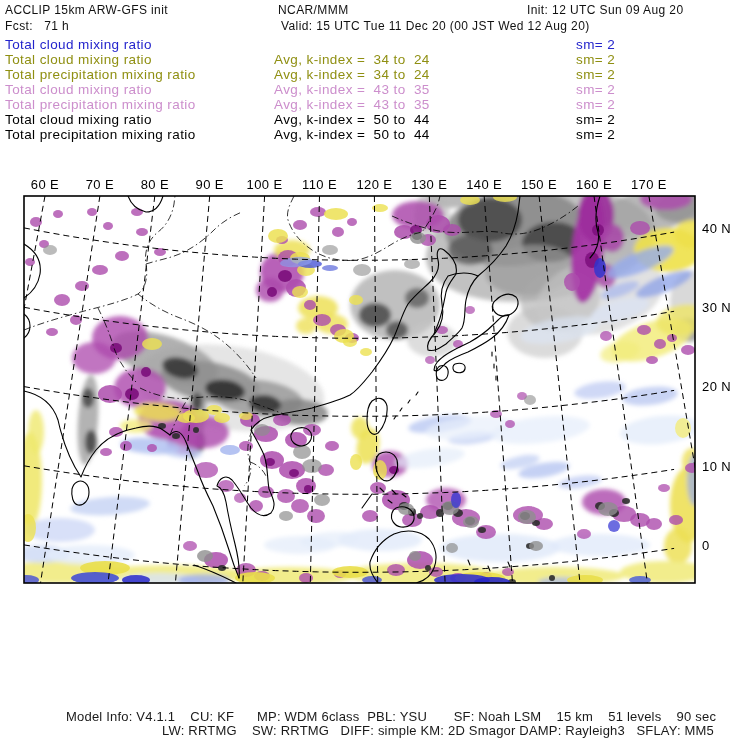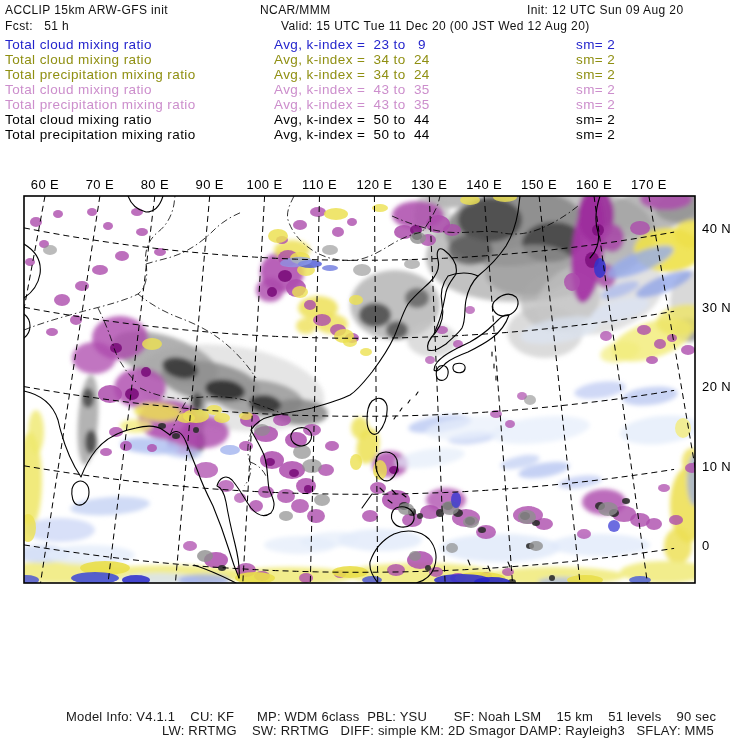--- a/index.html
+++ b/index.html
@@ -11,30 +11,29 @@
   #legend .lrow{position:absolute;left:0;width:636px;height:15px;padding-left:27px;}
   #footer .abs{font-size:13px;letter-spacing:.2px;color:#1a1a1a;text-align:center;}
   svg text{font-family:"Liberation Sans",sans-serif;font-size:13px;fill:#000;letter-spacing:.4px;}
   #mapsvg{position:absolute;left:0;top:0;}
 </style>
 </head>
 <body>
 
 <div id="header">
   <span class="abs" style="left:5px;top:3px;">ACCLIP 15km ARW-GFS init</span>
-  <span class="abs" style="left:260px;top:3px;">NCAR/MMM</span>
+  <span class="abs" style="left:278px;top:3px;">NCAR/MMM</span>
   <span class="abs" style="left:527px;top:3px;">Init: 12 UTC Sun 09 Aug 20</span>
-  <span class="abs" style="left:5px;top:19px;">Fcst:   51 h</span>
+  <span class="abs" style="left:5px;top:19px;">Fcst:   71 h</span>
   <span class="abs" style="left:281px;top:19px;">Valid: 15 UTC Tue 11 Dec 20 (00 JST Wed 12 Aug 20)</span>
 </div>
 
 <div id="legend">
     <div class="lrow" style="top: 37px;">
       <span style="left: 5px; color: rgb(36, 36, 204);">Total cloud mixing ratio</span>
-      <span style="left: 274px; color: rgb(36, 36, 204);">Avg, k-index =  23 to   9</span>
       <span style="left: 576px; color: rgb(36, 36, 204);">sm= 2</span>
     </div>
     <div class="lrow" style="top: 52px;">
       <span style="left: 5px; color: rgb(143, 143, 18);">Total cloud mixing ratio</span>
       <span style="left: 274px; color: rgb(143, 143, 18);">Avg, k-index =  34 to  24</span>
       <span style="left: 576px; color: rgb(143, 143, 18);">sm= 2</span>
     </div>
     <div class="lrow" style="top: 67px;">
       <span style="left: 5px; color: rgb(143, 143, 18);">Total precipitation mixing ratio</span>
       <span style="left: 274px; color: rgb(143, 143, 18);">Avg, k-index =  34 to  24</span>

